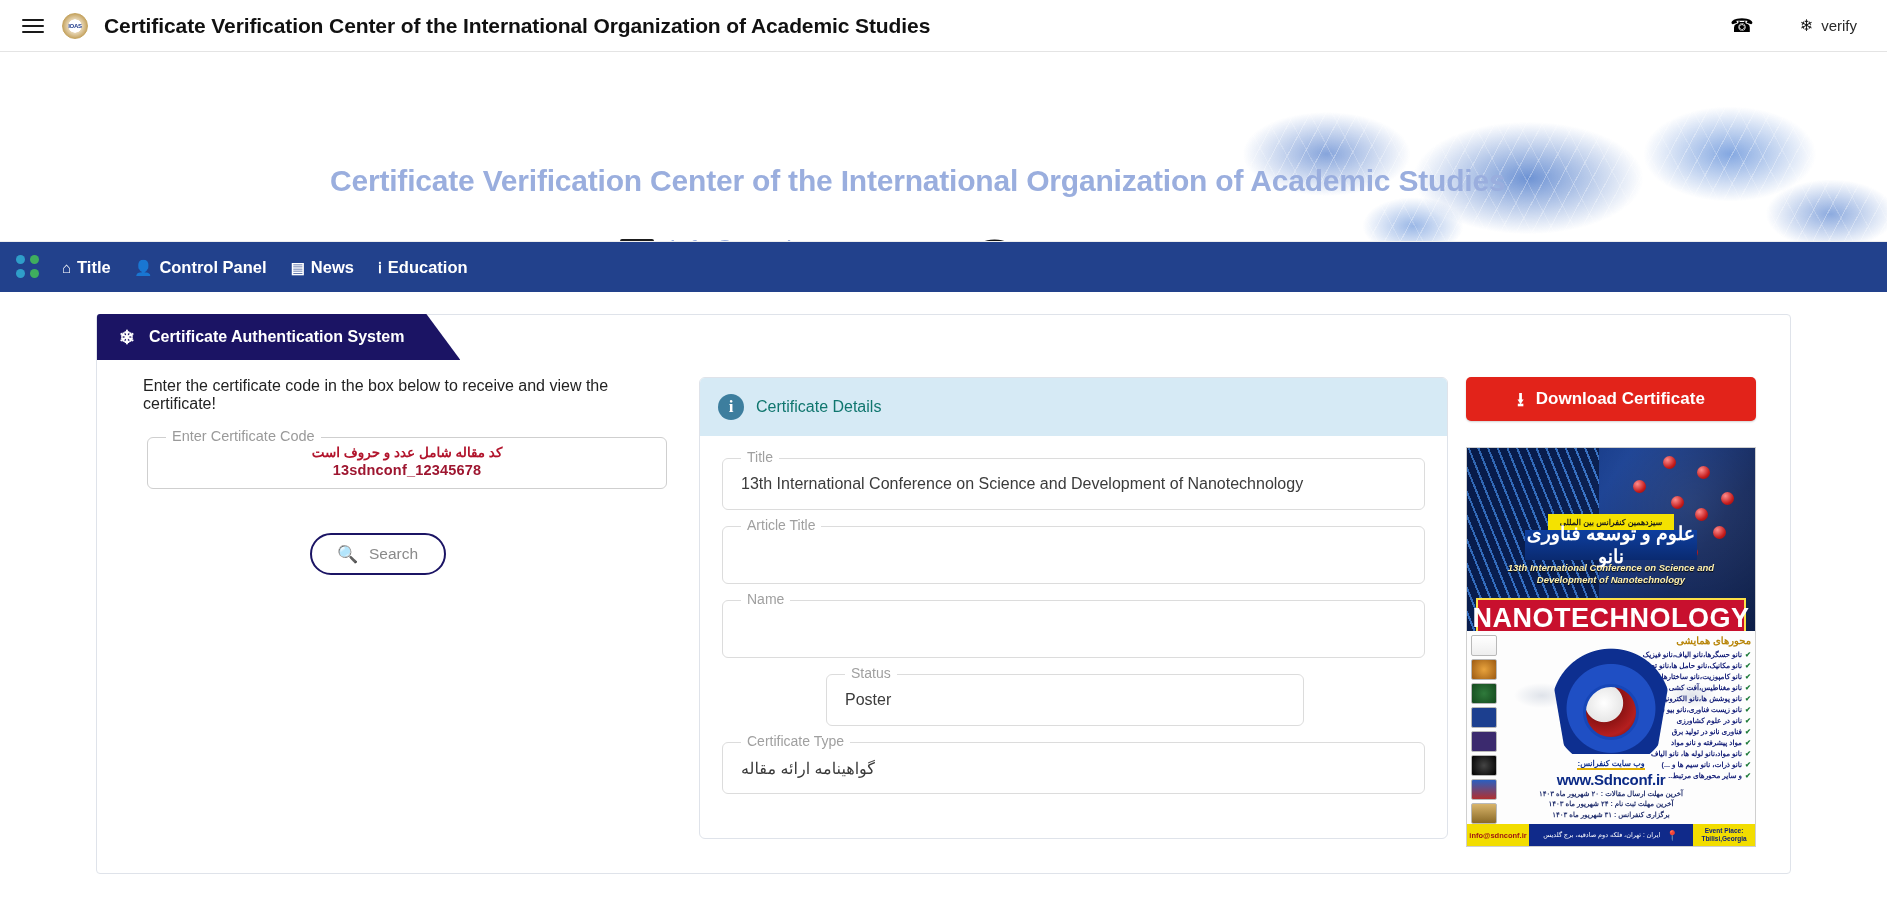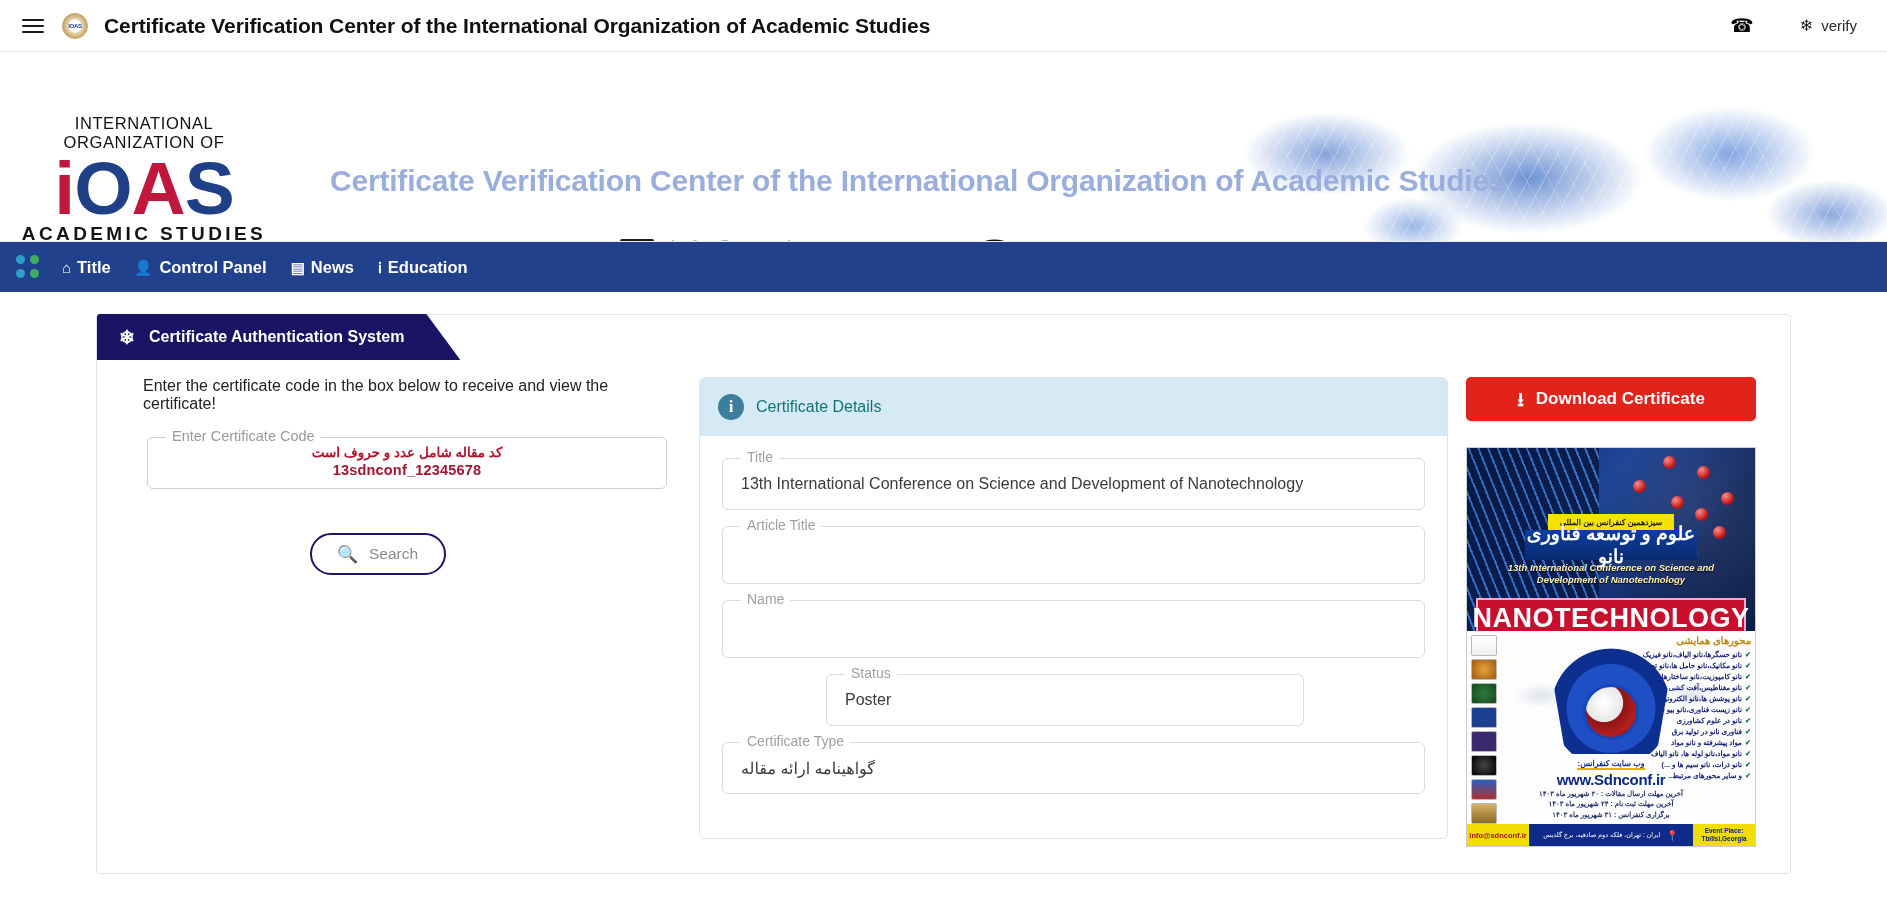--- a/index.html
+++ b/index.html
@@ -253,21 +253,21 @@
     display: flex; align-items: center; justify-content: center;
     font-size: 19px; color: #fff; direction: rtl; font-weight: 800; text-align: center;
   }
   .poster-en {
     position: absolute; left: 6%; top: 114px; width: 88%; text-align: center;
     font-size: 9.5px; color: #fff2b0; font-style: italic; font-weight: 700;
     text-shadow: 0 1px 1px #000; line-height: 1.25;
   }
   .poster-nano {
     position: absolute; left: 3%; top: 150px; width: 94%; height: 40px;
-    background: #c8102e; border: 2px solid #f9a8d4; display: flex; align-items: center;
+    background: #c8102e; border: 2px solid #fde047; display: flex; align-items: center;
     justify-content: center; color: #fff; font-size: 27px; font-weight: 800;
     letter-spacing: .5px;
   }
   .poster-hands {
     position: absolute; left: 50%; top: 186px; transform: translateX(-50%);
     width: 120px; height: 120px;
     background: radial-gradient(circle at 50% 62%, #1f4fc4 0 46%, #0d2f90 47% 62%, transparent 63%);
     clip-path: polygon(50% 0, 100% 30%, 88% 100%, 12% 100%, 0 30%);
   }
   .ball {
@@ -365,25 +365,20 @@
     <div class="tb-item">
       <span class="seal-glyph">❄</span>
       <span>verify</span>
     </div>
   </div>
 </div>
 
 <div class="banner">
   <div class="world-map"></div>
 
-  <div class="logo-block">
-    <div class="logo-top">INTERNATIONAL ORGANIZATION OF</div>
-    <div class="logo-mid"><span class="red">i</span><span class="blue">O</span><span class="red">A</span><span class="blue">S</span></div>
-    <div class="logo-bottom">ACADEMIC STUDIES</div>
-  </div>
 
   <div class="banner-title">Certificate Verification Center of the International Organization of Academic Studies</div>
 
   <div class="banner-contacts">
     <div class="contact">
       <span class="envelope"></span>
       <span class="ctext">info@cert.ioas.ac</span>
     </div>
     <div class="contact">
       <span class="phone-big">☎</span>

